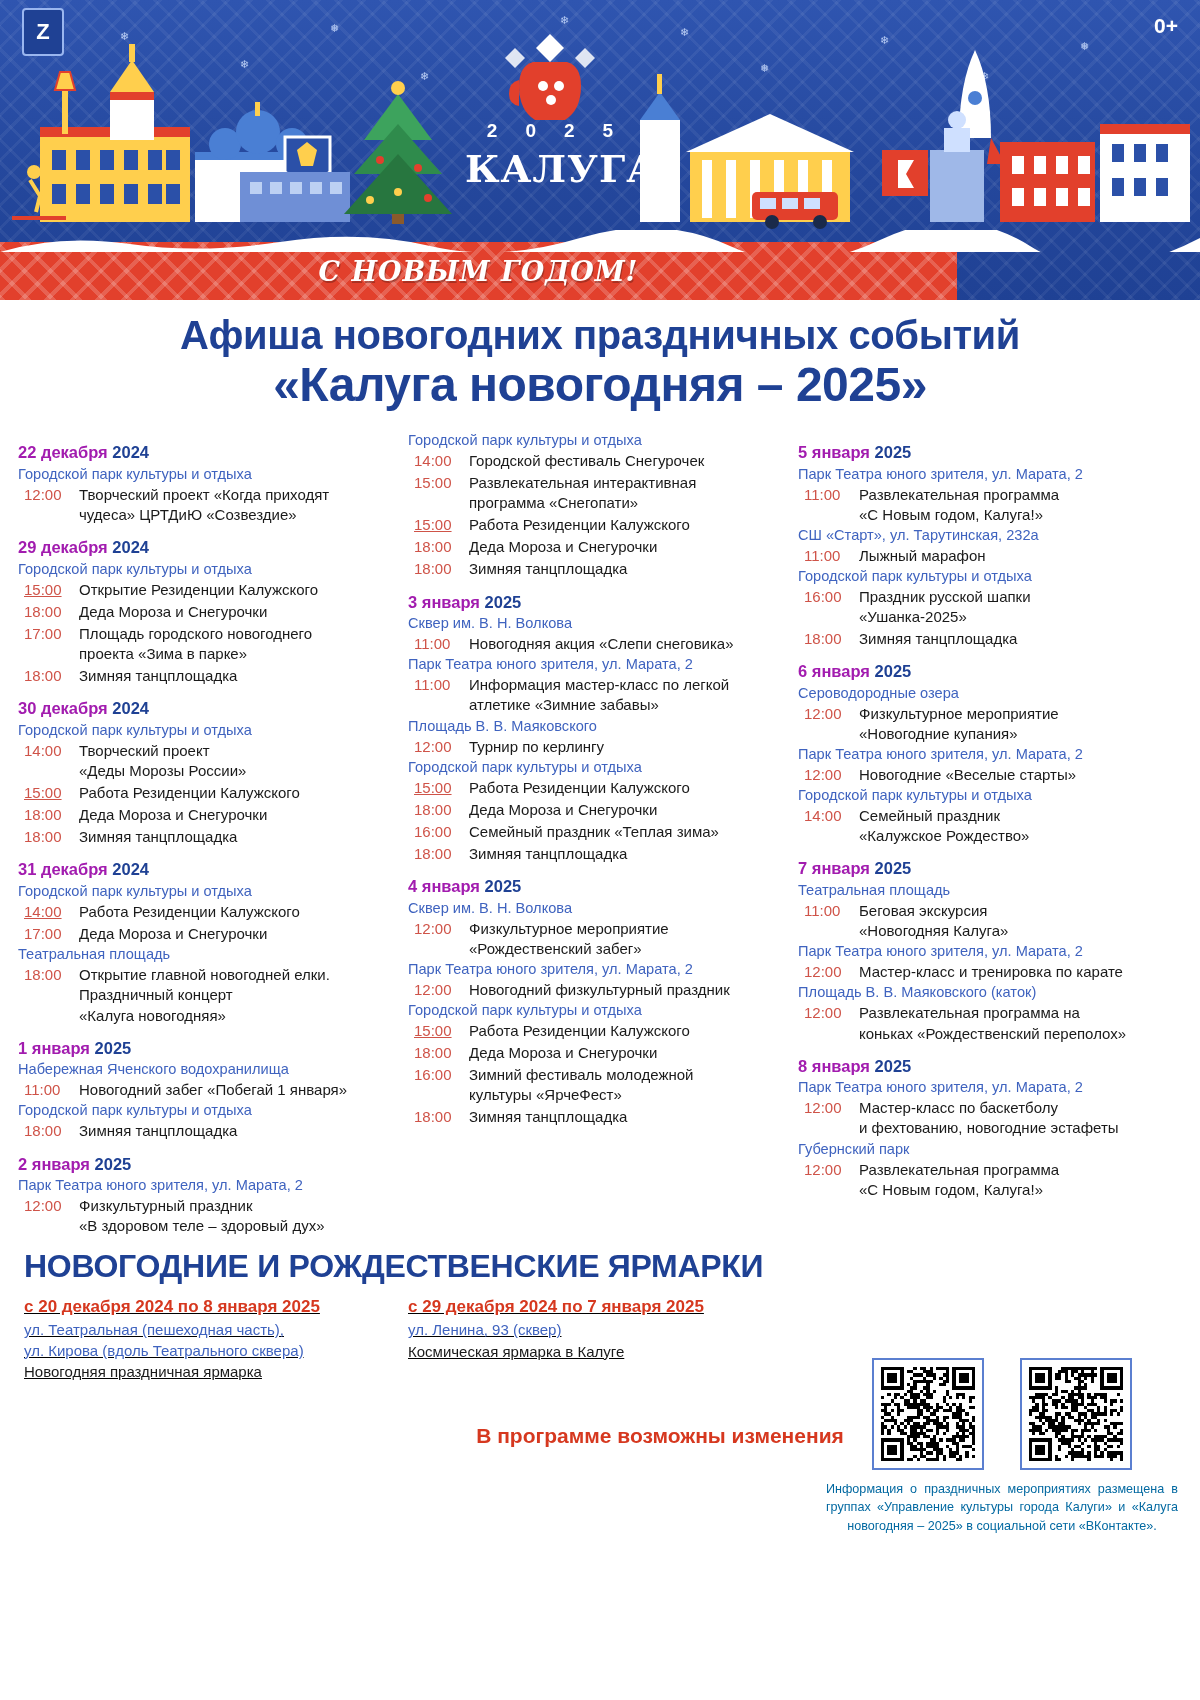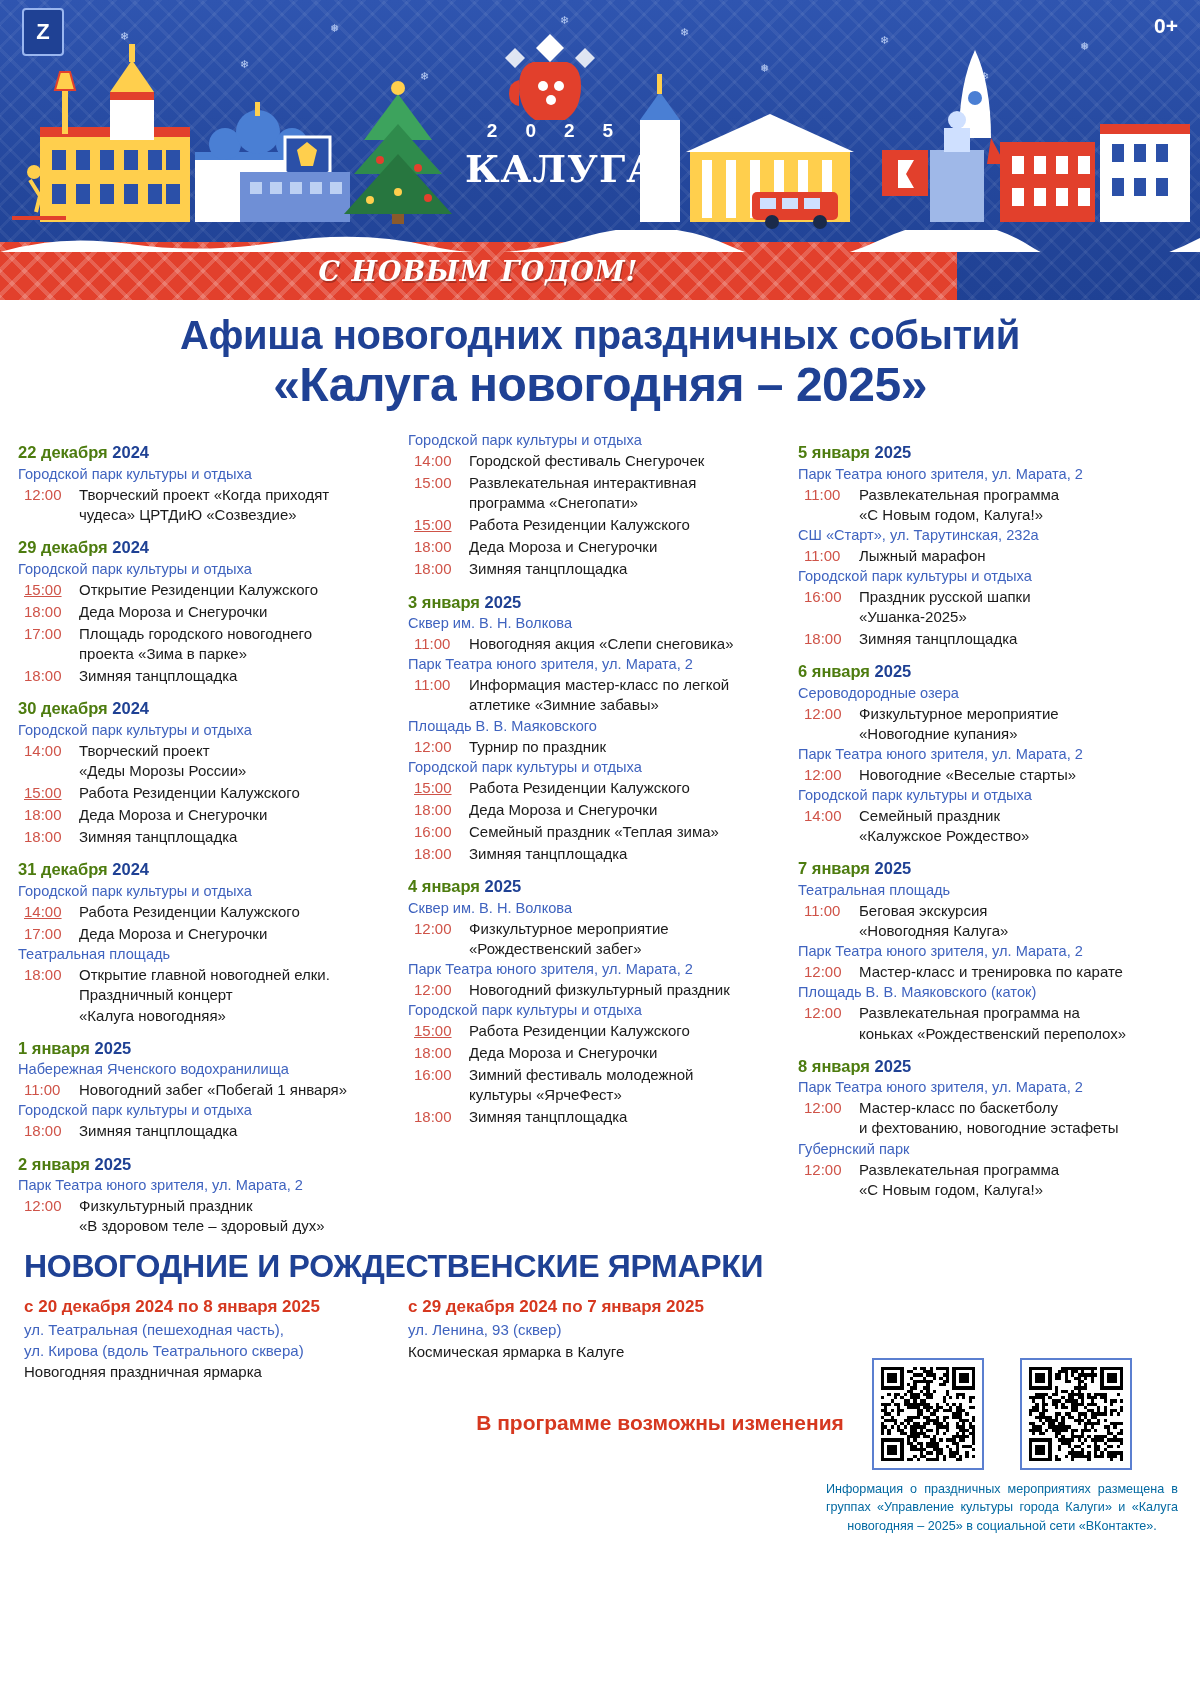--- a/index.html
+++ b/index.html
@@ -91,21 +91,21 @@
     display:flex; gap:0;
     padding:14px 18px 0 18px;
   }
   .col { width:386px; padding-right:10px; }
   .col:nth-child(2){ padding-left:4px; }
   .col:nth-child(3){ padding-left:8px; }
 
   .date-head {
     font-weight:bold; font-size:16.5px; margin:13px 0 2px 0; line-height:1.2;
   }
-  .date-head .d { color:#4d7c0f; }
+  .date-head .d { color:#a21caf; }
   .date-head .y { color:#1f4194; }
   .venue {
     color:#3f63bf; font-size:14.6px; margin:1px 0 1px 0; line-height:1.3;
   }
   .ev { display:flex; margin:0 0 0 0; line-height:1.34; }
   .ev + .ev { margin-top:2px; }
   .ev-gap { margin-top:13px; }
   .time {
     color:#cf5348; font-size:15px; width:52px; flex:0 0 52px;
     padding-left:6px; white-space:nowrap;
@@ -117,30 +117,30 @@
   
   .fairs {
     padding:8px 18px 0 18px;
     position:relative;
   }
   .fairs-title {
     color:#1f4194; font-weight:bold; font-size:32px; letter-spacing:-0.3px;
     margin:4px 0 12px 6px;
   }
   .fair-row { display:flex; }
-  .fair-col { width:386px; padding-right:12px; }
+  .fair-col { width:386px; padding-right:12px;text-decoration:underline; }
   .fair-col:nth-child(1){ padding-left:6px; }
   .fair-col:nth-child(2){ padding-left:4px; }
   .fair-date { color:#d6381f; font-weight:bold; font-size:17px; margin-bottom:3px; }
   .fair-place { color:#3f63bf; font-size:15px; line-height:1.35; }
   .fair-name { color:#1a1a1a; font-size:15px; margin-top:2px; }
 
   .notice {
     color:#d6381f; font-weight:bold; font-size:21px;
-    text-align:center; margin-top:31px; padding-left:120px;
+    text-align:center; margin-top:44px; padding-left:120px;
   }
 
   
   .qrblock {
     position:absolute; right:22px; top:1358px; width:352px; text-align:center;
   }
   .qr-row { display:flex; justify-content:center; gap:36px; }
   .qr-box {
     width:112px; height:112px; background:#fff;
     border:2px solid #5b7fd0; padding:7px;
@@ -430,21 +430,21 @@
         <div class="desc"><span class="">Новогодняя акция «Слепи снеговика»</span></div>
       </div>
       <div class="venue">Парк Театра юного зрителя, ул. Марата, 2</div>
       <div class="ev">
         <div class="time">11:00</div>
         <div class="desc"><span class="">Информация мастер-класс по легкой</span><span class="cont">атлетике «Зимние забавы»</span></div>
       </div>
       <div class="venue">Площадь В. В. Маяковского</div>
       <div class="ev">
         <div class="time">12:00</div>
-        <div class="desc"><span class="">Турнир по праздник</span></div>
+        <div class="desc"><span class="">Турнир по керлингу</span></div>
       </div>
       <div class="venue">Городской парк культуры и отдыха</div>
       <div class="ev">
         <div class="time u">15:00</div>
         <div class="desc"><span class="">Работа Резиденции Калужского</span></div>
       </div>
       <div class="ev">
         <div class="time">18:00</div>
         <div class="desc"><span class="">Деда Мороза и Снегурочки</span></div>
       </div>

